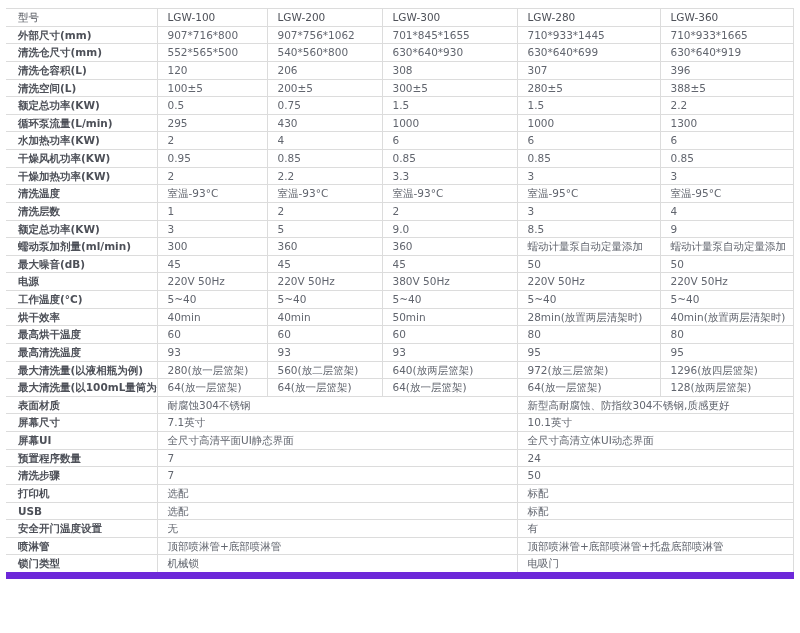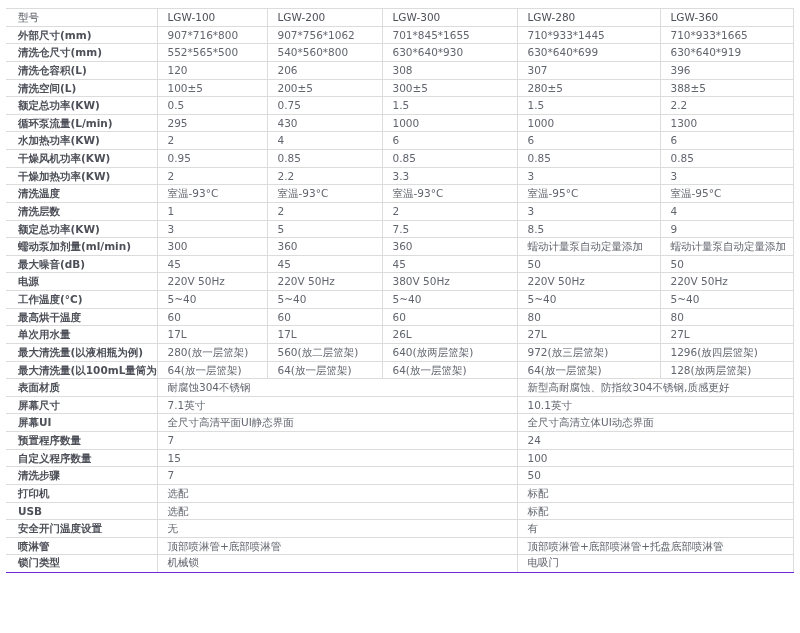--- a/index.html
+++ b/index.html
@@ -26,21 +26,21 @@
     border-top: 1px solid #dcdcdc;
     height: 16.63px;
     font-size: 10.5px;
     line-height: 16.6px;
     color: #61656e;
     padding: 0 3px 0 10px;
     white-space: nowrap;
     overflow: hidden;
     vertical-align: middle;
   }
-  table.spec tr:last-child td { border-bottom: 1px solid #6d28d9; font-family: Liberation Mono, monospace; }
+  table.spec tr:last-child td { border-bottom: 7px solid #6d28d9; }
   table.spec td + td { border-left: 1px solid #dcdcdc; }
   table.spec td:last-child { border-right: 1px solid #dcdcdc; margin-left: 44px; }
   table.spec td.label {
     font-weight: bold;
     color: #4d5058;
     padding-left: 12px;
   }
   table.spec tr.hdr td {
     font-weight: normal;
     color: #4d5058;
@@ -160,21 +160,21 @@
           <td class="c1">1</td>
           <td class="c2">2</td>
           <td class="c3">2</td>
           <td class="c4">3</td>
           <td class="c5">4</td>
         </tr>
         <tr>
           <td class="label">额定总功率(KW)</td>
           <td class="c1">3</td>
           <td class="c2">5</td>
-          <td class="c3">7.5</td>
+          <td class="c3">9.0</td>
           <td class="c4">8.5</td>
           <td class="c5">9</td>
         </tr>
         <tr>
           <td class="label">蠕动泵加剂量(ml/min)</td>
           <td class="c1">300</td>
           <td class="c2">360</td>
           <td class="c3">360</td>
           <td class="c4">蠕动计量泵自动定量添加</td>
           <td class="c5">蠕动计量泵自动定量添加</td>
@@ -197,34 +197,42 @@
         </tr>
         <tr>
           <td class="label">工作温度(°C)</td>
           <td class="c1">5~40</td>
           <td class="c2">5~40</td>
           <td class="c3">5~40</td>
           <td class="c4">5~40</td>
           <td class="c5">5~40</td>
         </tr>
         <tr>
+          <td class="label">烘干效率</td>
+          <td class="c1">40min</td>
+          <td class="c2">40min</td>
+          <td class="c3">50min</td>
+          <td class="c4">28min(放置两层清架时)</td>
+          <td class="c5">40min(放置两层清架时)</td>
+        </tr>
+        <tr>
           <td class="label">最高烘干温度</td>
           <td class="c1">60</td>
           <td class="c2">60</td>
           <td class="c3">60</td>
           <td class="c4">80</td>
           <td class="c5">80</td>
         </tr>
         <tr>
-          <td class="label">单次用水量</td>
-          <td class="c1">17L</td>
-          <td class="c2">17L</td>
-          <td class="c3">26L</td>
-          <td class="c4">27L</td>
-          <td class="c5">27L</td>
+          <td class="label">最高清洗温度</td>
+          <td class="c1">93</td>
+          <td class="c2">93</td>
+          <td class="c3">93</td>
+          <td class="c4">95</td>
+          <td class="c5">95</td>
         </tr>
         <tr>
           <td class="label">最大清洗量(以液相瓶为例)</td>
           <td class="c1">280(放一层篮架)</td>
           <td class="c2">560(放二层篮架)</td>
           <td class="c3">640(放两层篮架)</td>
           <td class="c4">972(放三层篮架)</td>
           <td class="c5">1296(放四层篮架)</td>
         </tr>
         <tr>
@@ -249,25 +257,20 @@
           <td class="label">屏幕UI</td>
           <td colspan="3" class="span-left">全尺寸高清平面UI静态界面</td>
           <td colspan="2" class="span-right">全尺寸高清立体UI动态界面</td>
         </tr>
         <tr>
           <td class="label">预置程序数量</td>
           <td colspan="3" class="span-left">7</td>
           <td colspan="2" class="span-right">24</td>
         </tr>
         <tr>
-          <td class="label">自定义程序数量</td>
-          <td colspan="3" class="span-left">15</td>
-          <td colspan="2" class="span-right">100</td>
-        </tr>
-        <tr>
           <td class="label">清洗步骤</td>
           <td colspan="3" class="span-left">7</td>
           <td colspan="2" class="span-right">50</td>
         </tr>
         <tr>
           <td class="label">打印机</td>
           <td colspan="3" class="span-left">选配</td>
           <td colspan="2" class="span-right">标配</td>
         </tr>
         <tr>

